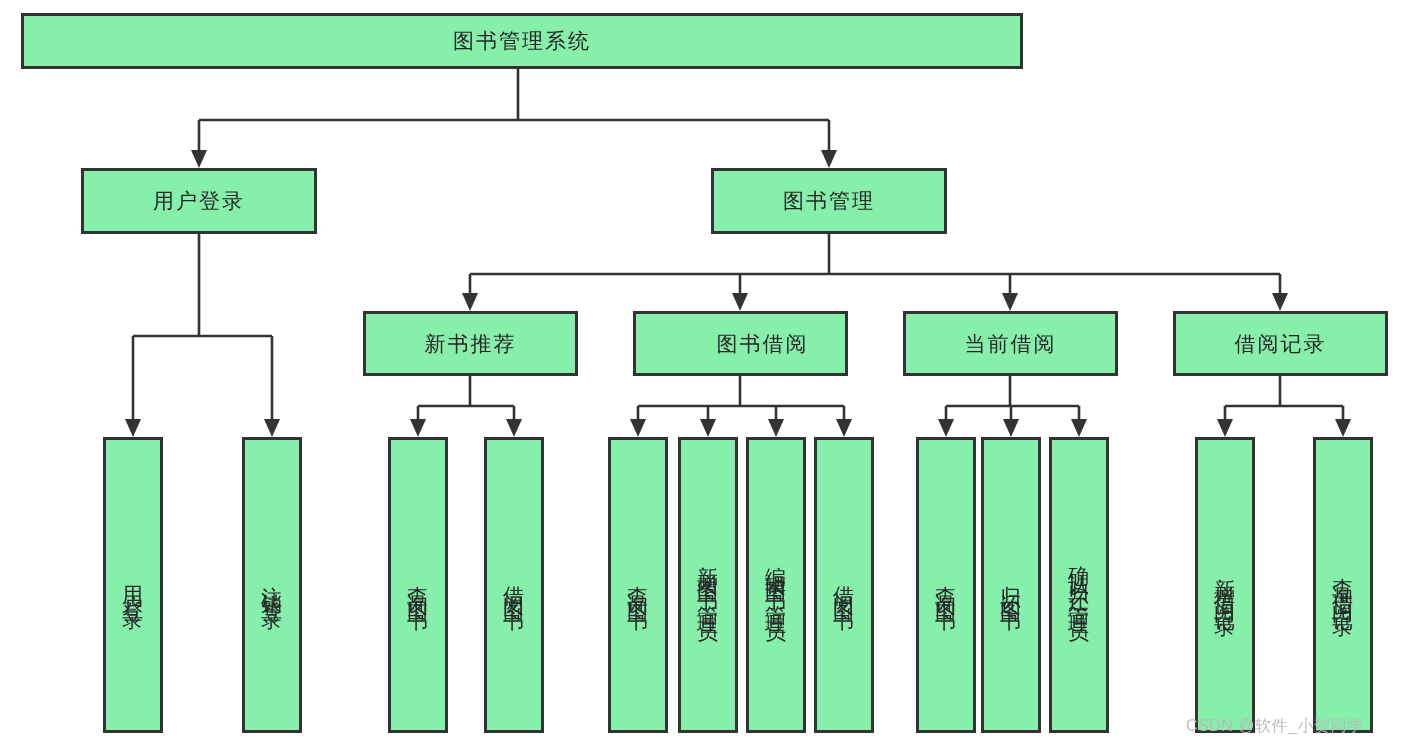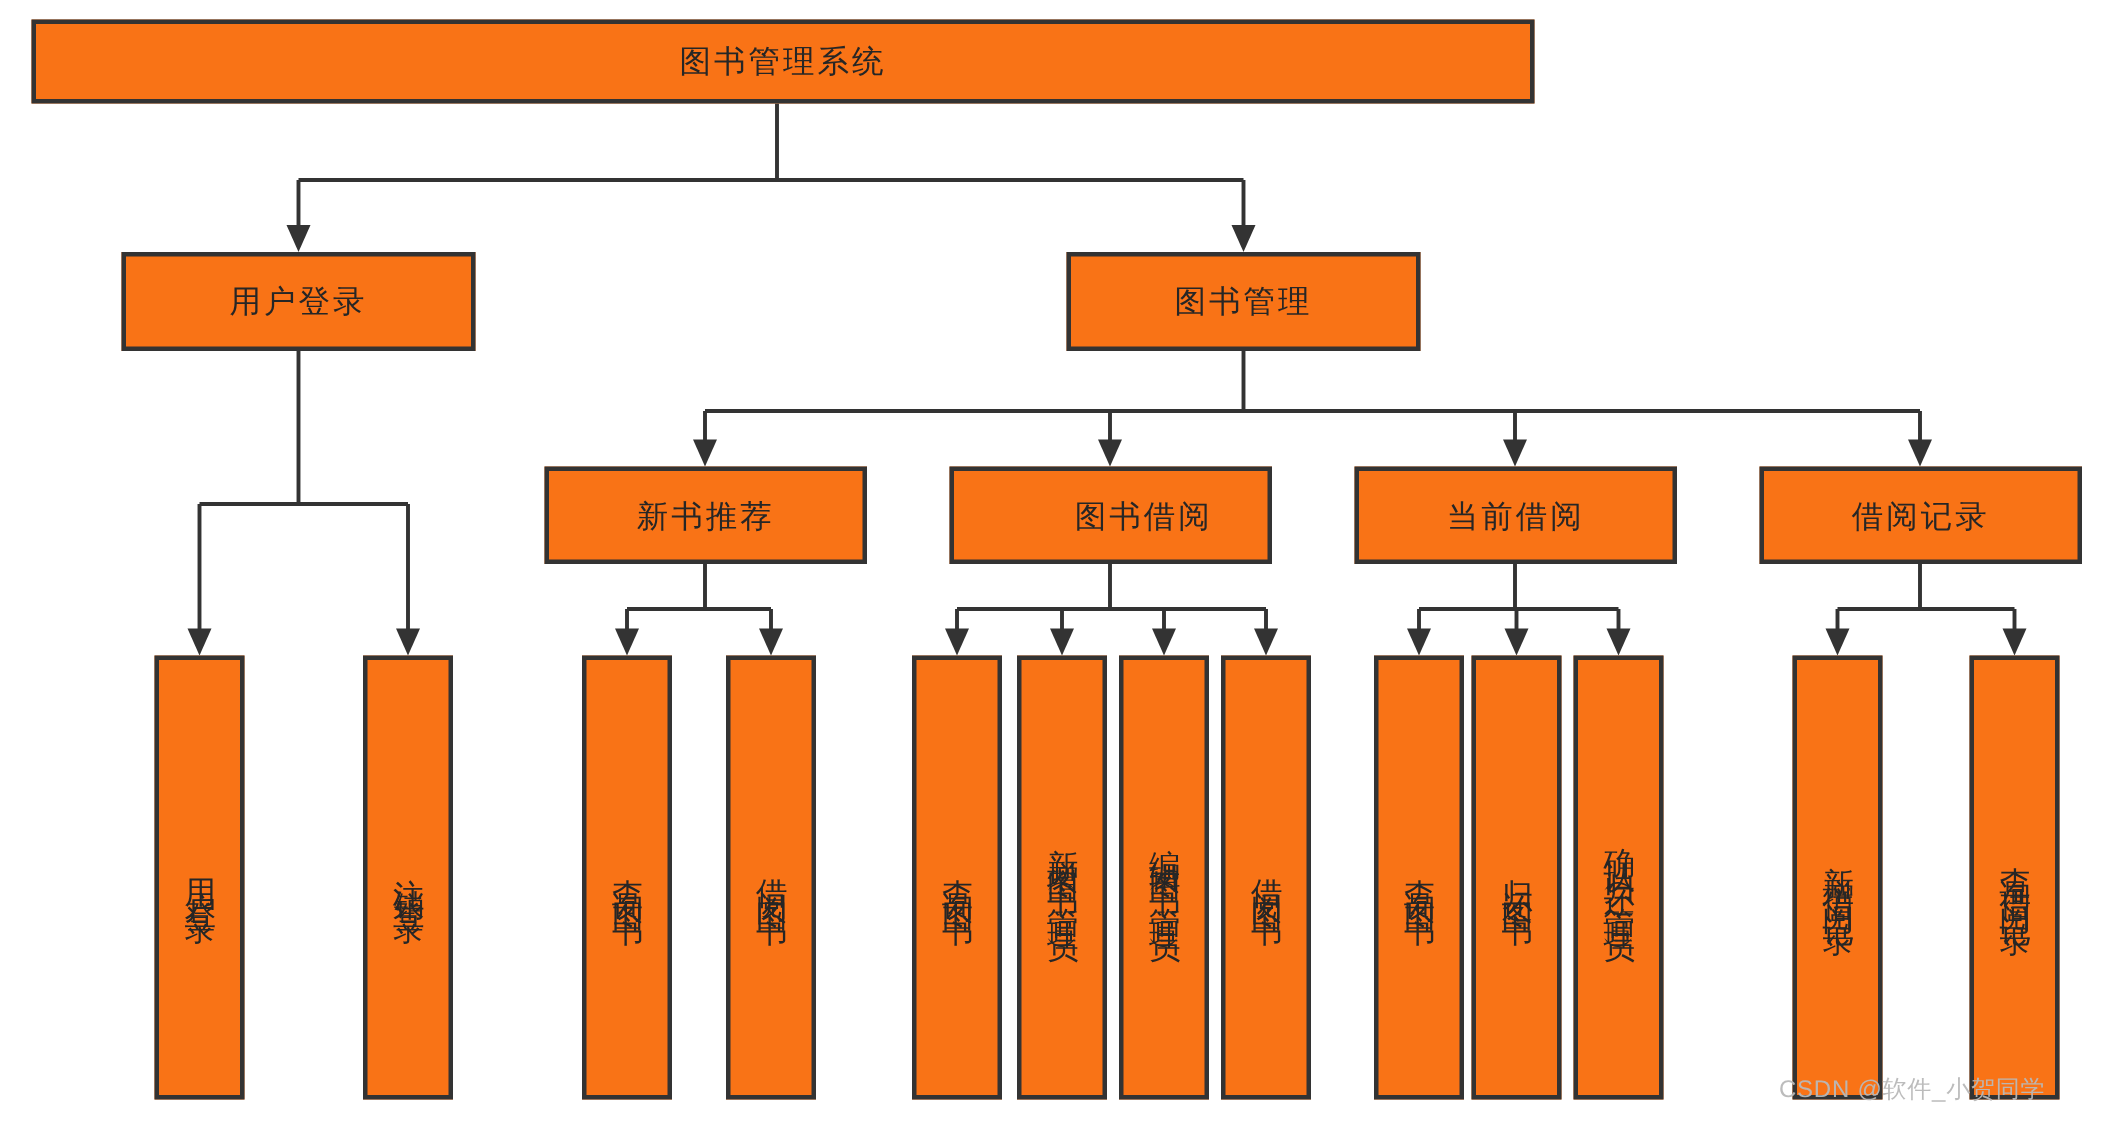--- a/index.html
+++ b/index.html
@@ -18,21 +18,21 @@
   .connectors {
     position: absolute;
     left: 0;
     top: 0;
     z-index: 1;
   }
   .node {
     position: absolute;
     box-sizing: border-box;
     border: 3px solid #333333;
-    background: #f97316;
+    background: #86efac;
     display: flex;
     align-items: center;
     justify-content: center;
     color: #262626;
     z-index: 2;
   }
   .hbox {
     font-size: 21px;
     letter-spacing: 2px;
   }

